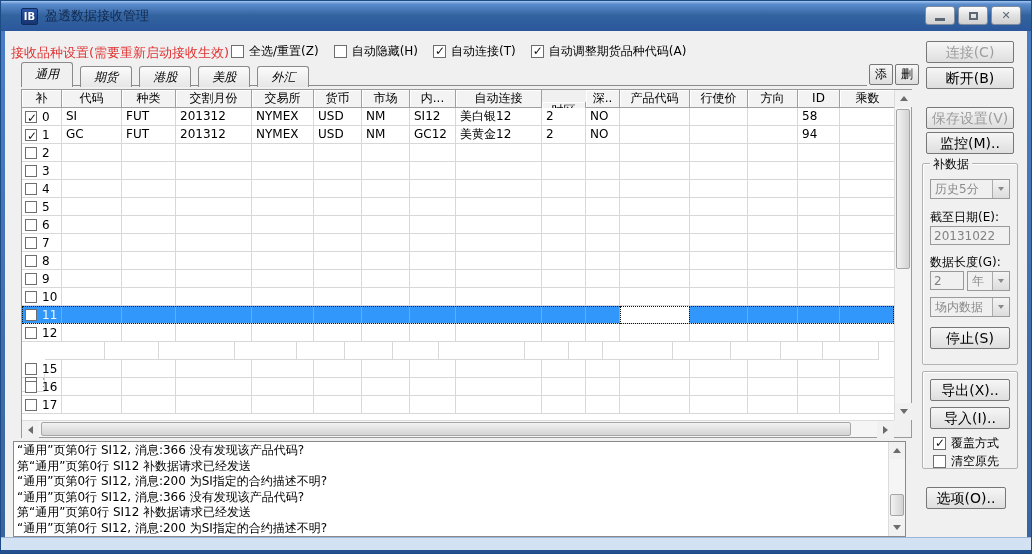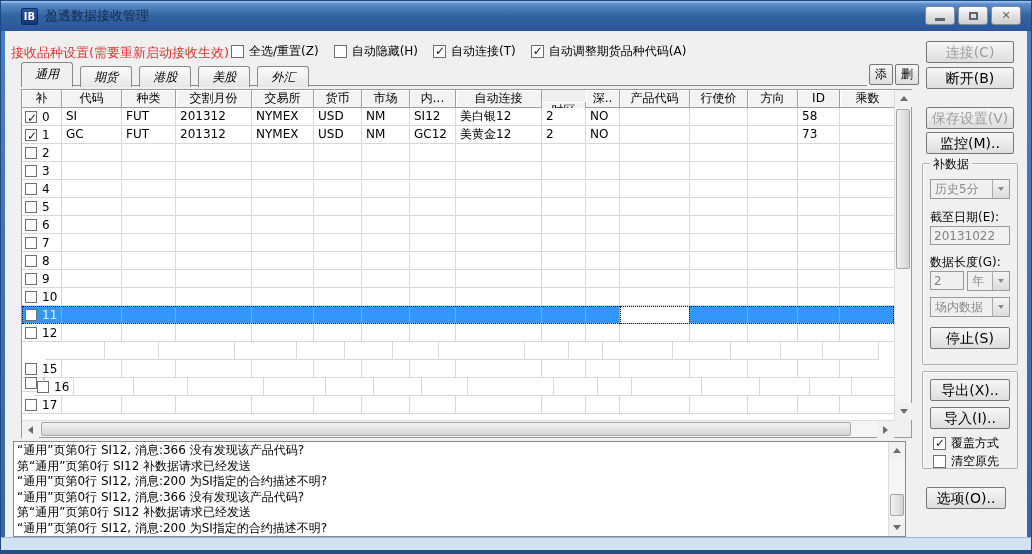--- a/index.html
+++ b/index.html
@@ -204,21 +204,21 @@
             <div class="tcell" style="width: 62px;">NYMEX</div>
             <div class="tcell" style="width: 48px;">USD</div>
             <div class="tcell" style="width: 48px;">NM</div>
             <div class="tcell" style="width: 46px;">GC12</div>
             <div class="tcell" style="width: 86px;">美黄金12</div>
             <div class="tcell" style="width: 44px;">2</div>
             <div class="tcell" style="width: 34px;">NO</div>
             <div class="tcell" style="width: 70px;"></div>
             <div class="tcell" style="width: 58px;"></div>
             <div class="tcell" style="width: 50px;"></div>
-            <div class="tcell" style="width: 42px;">73</div>
+            <div class="tcell" style="width: 42px;">94</div>
             <div class="tcell" style="width: 56px;"></div>
           </div>
           <div class="trow">
             <div class="tcell first" style="width: 40px;">
               <span class="cb"></span>
               <span class="rownum">2</span>
             </div>
             <div class="tcell" style="width: 60px;"></div>
             <div class="tcell" style="width: 54px;"></div>
             <div class="tcell" style="width: 76px;"></div>
@@ -481,21 +481,21 @@
             <div class="tcell" style="width: 86px;"></div>
             <div class="tcell" style="width: 44px;"></div>
             <div class="tcell" style="width: 34px;"></div>
             <div class="tcell" style="width: 70px;"></div>
             <div class="tcell" style="width: 58px;"></div>
             <div class="tcell" style="width: 50px;"></div>
             <div class="tcell" style="width: 42px;"></div>
             <div class="tcell" style="width: 56px;"></div>
           </div>
           <div class="trow">
-            <div class="tcell first" style="width: 40px; margin-left: 12px;">
+            <div class="tcell first" style="width: 40px;">
               <span class="cb"></span>
               <span class="rownum">16</span>
             </div>
             <div class="tcell" style="width: 60px;"></div>
             <div class="tcell" style="width: 54px;"></div>
             <div class="tcell" style="width: 76px;"></div>
             <div class="tcell" style="width: 62px;"></div>
             <div class="tcell" style="width: 48px;"></div>
             <div class="tcell" style="width: 48px;"></div>
             <div class="tcell" style="width: 46px;"></div>

